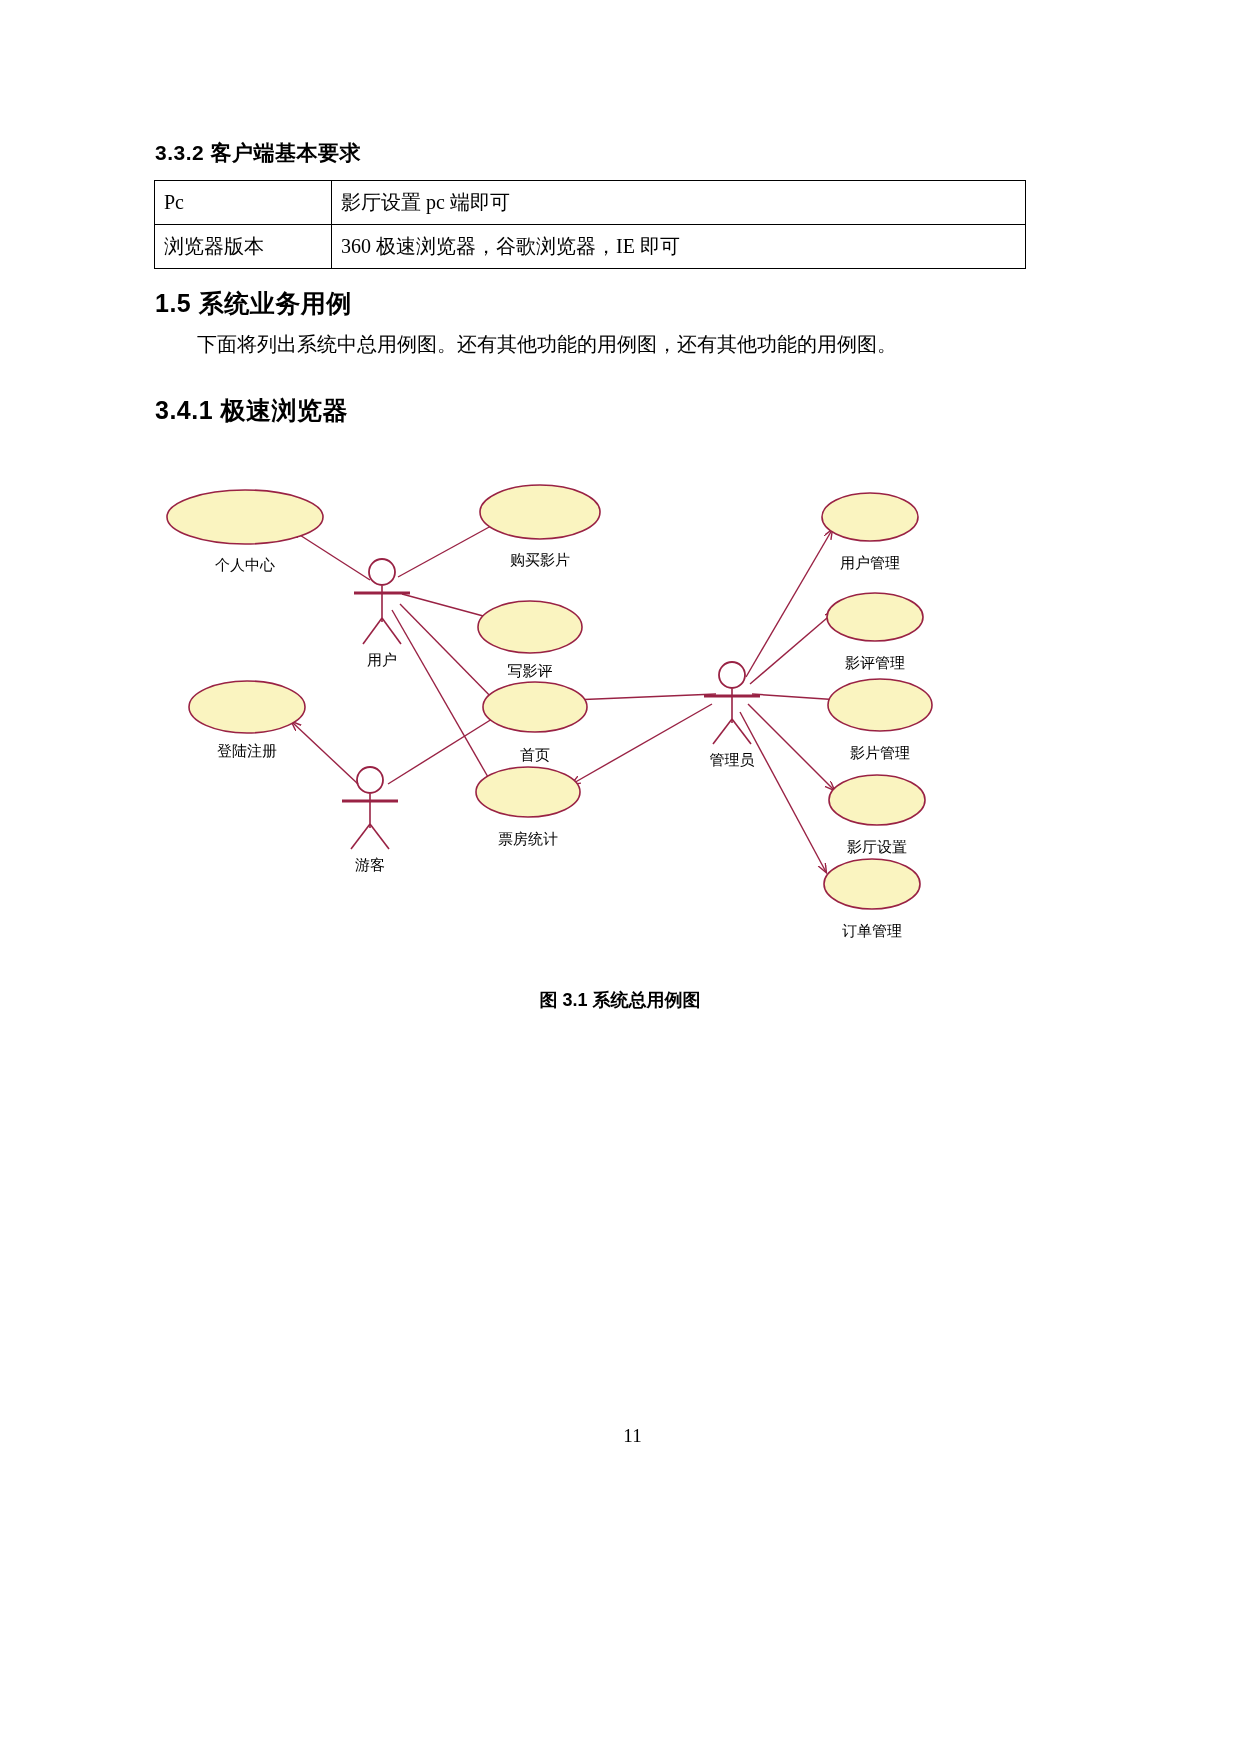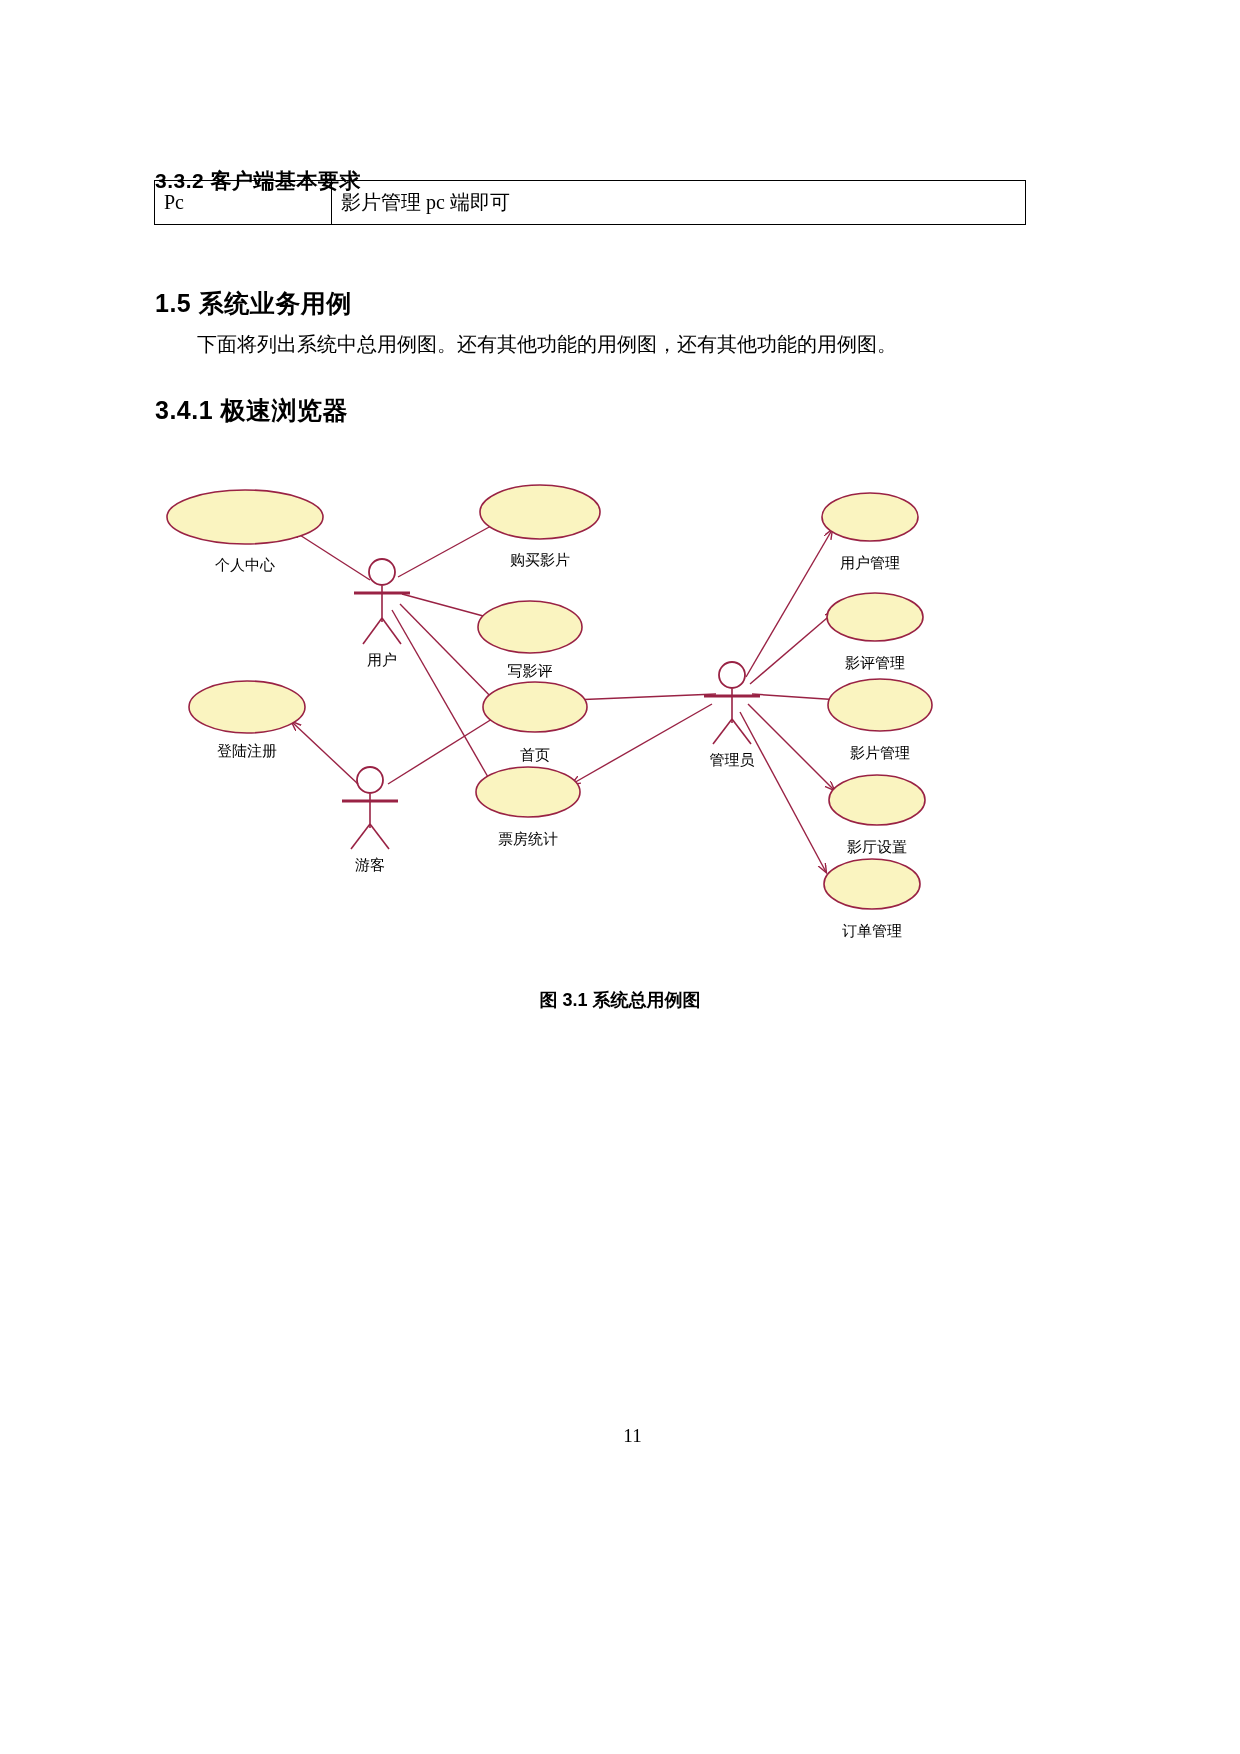--- a/index.html
+++ b/index.html
@@ -4,21 +4,21 @@
 <style>
   html,body{margin:0;padding:0;background:#fff;}
   body{width:1240px;height:1754px;position:relative;
        font-family:"Liberation Serif","DejaVu Serif",serif;color:#000;}
   .page{position:absolute;inset:0;}
 
   .h3, .h2 {
     font-family:"Liberation Sans","DejaVu Sans",sans-serif;
     font-weight:bold;color:#000;white-space:nowrap;
   }
-  .h3{font-size:21px;letter-spacing:.5px;margin-top:28px;}
+  .h3{font-size:21px;letter-spacing:.5px;}
   .h2{font-size:25px;letter-spacing:.5px;}
 
   #sec332{position:absolute;left:155px;top:139px;}
   #sec34 {position:absolute;left:155px;top:287px;}
   #sec341{position:absolute;left:155px;top:394px;}
 
   table.req{position:absolute;left:154px;top:180px;width:872px;
             border-collapse:collapse;table-layout:fixed;}
   table.req td{border:1.3px solid #000;height:39px;padding:2px 9px;
                font-size:20px;vertical-align:middle;white-space:nowrap;
@@ -43,21 +43,25 @@
 <body>
 
 <div class="page">
 
   <div class="h3" id="sec332">3.3.2 客户端基本要求</div>
 
   <table class="req">
     <tbody>
         <tr>
       <td class="lbl">Pc</td>
-      <td>影片管理 pc 端即可</td>
+      <td>影厅设置 pc 端即可</td>
+    </tr>
+    <tr>
+      <td class="lbl">浏览器版本</td>
+      <td>360 极速浏览器，谷歌浏览器，IE 即可</td>
     </tr>
   </tbody>
     </table>
 
   <div class="h2" id="sec34">1.5 系统业务用例</div>
 
   <p class="body">下面将列出系统中总用例图。还有其他功能的用例图，还有其他功能的用例图。</p>
 
   <div class="h2" id="sec341">3.4.1 极速浏览器</div>
 

